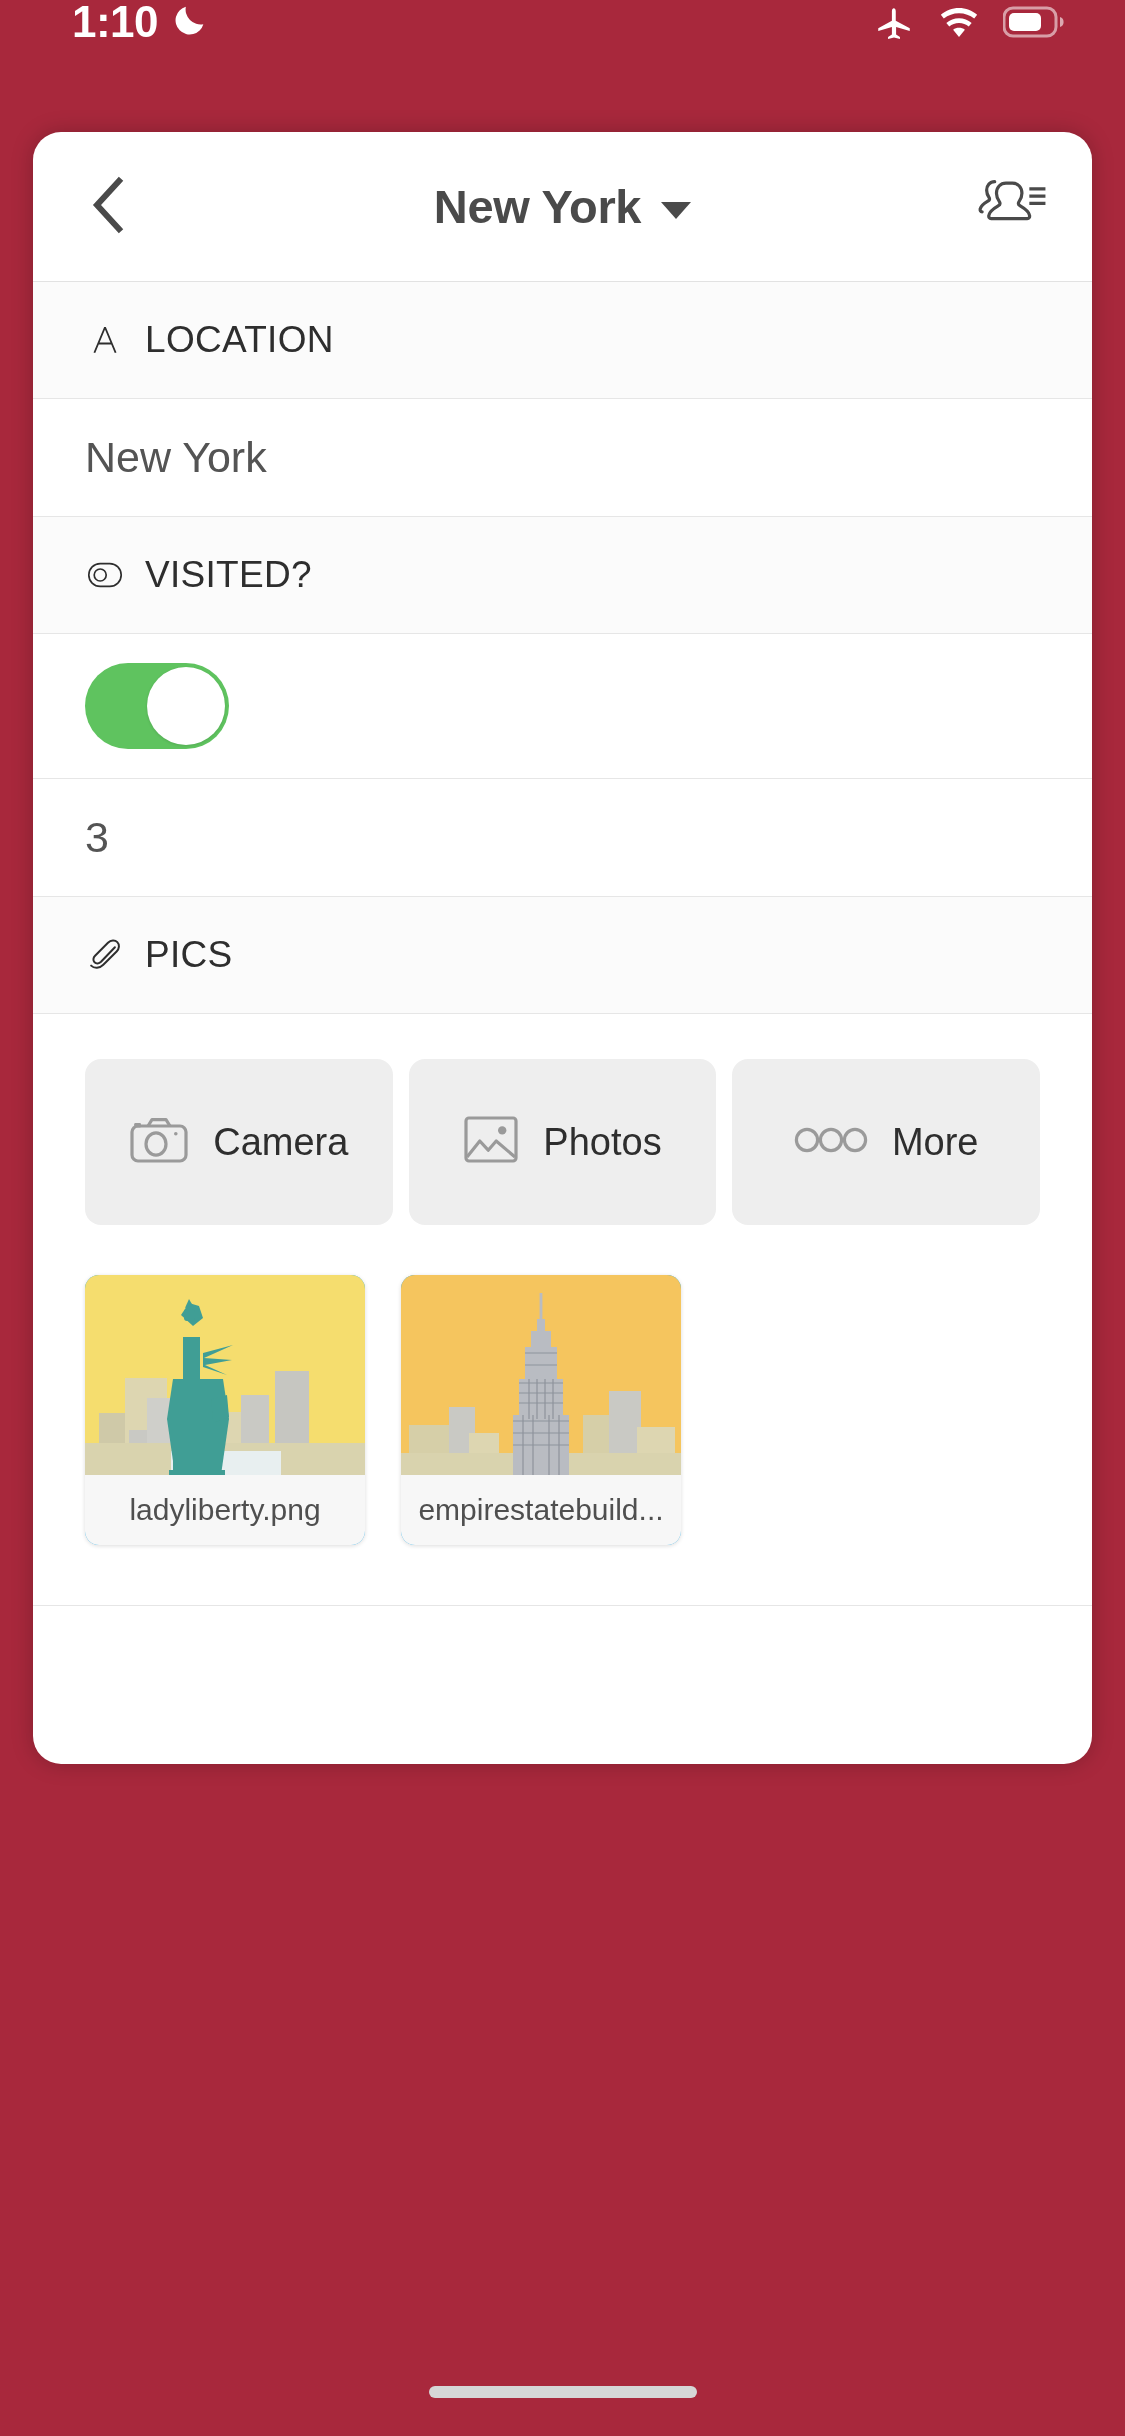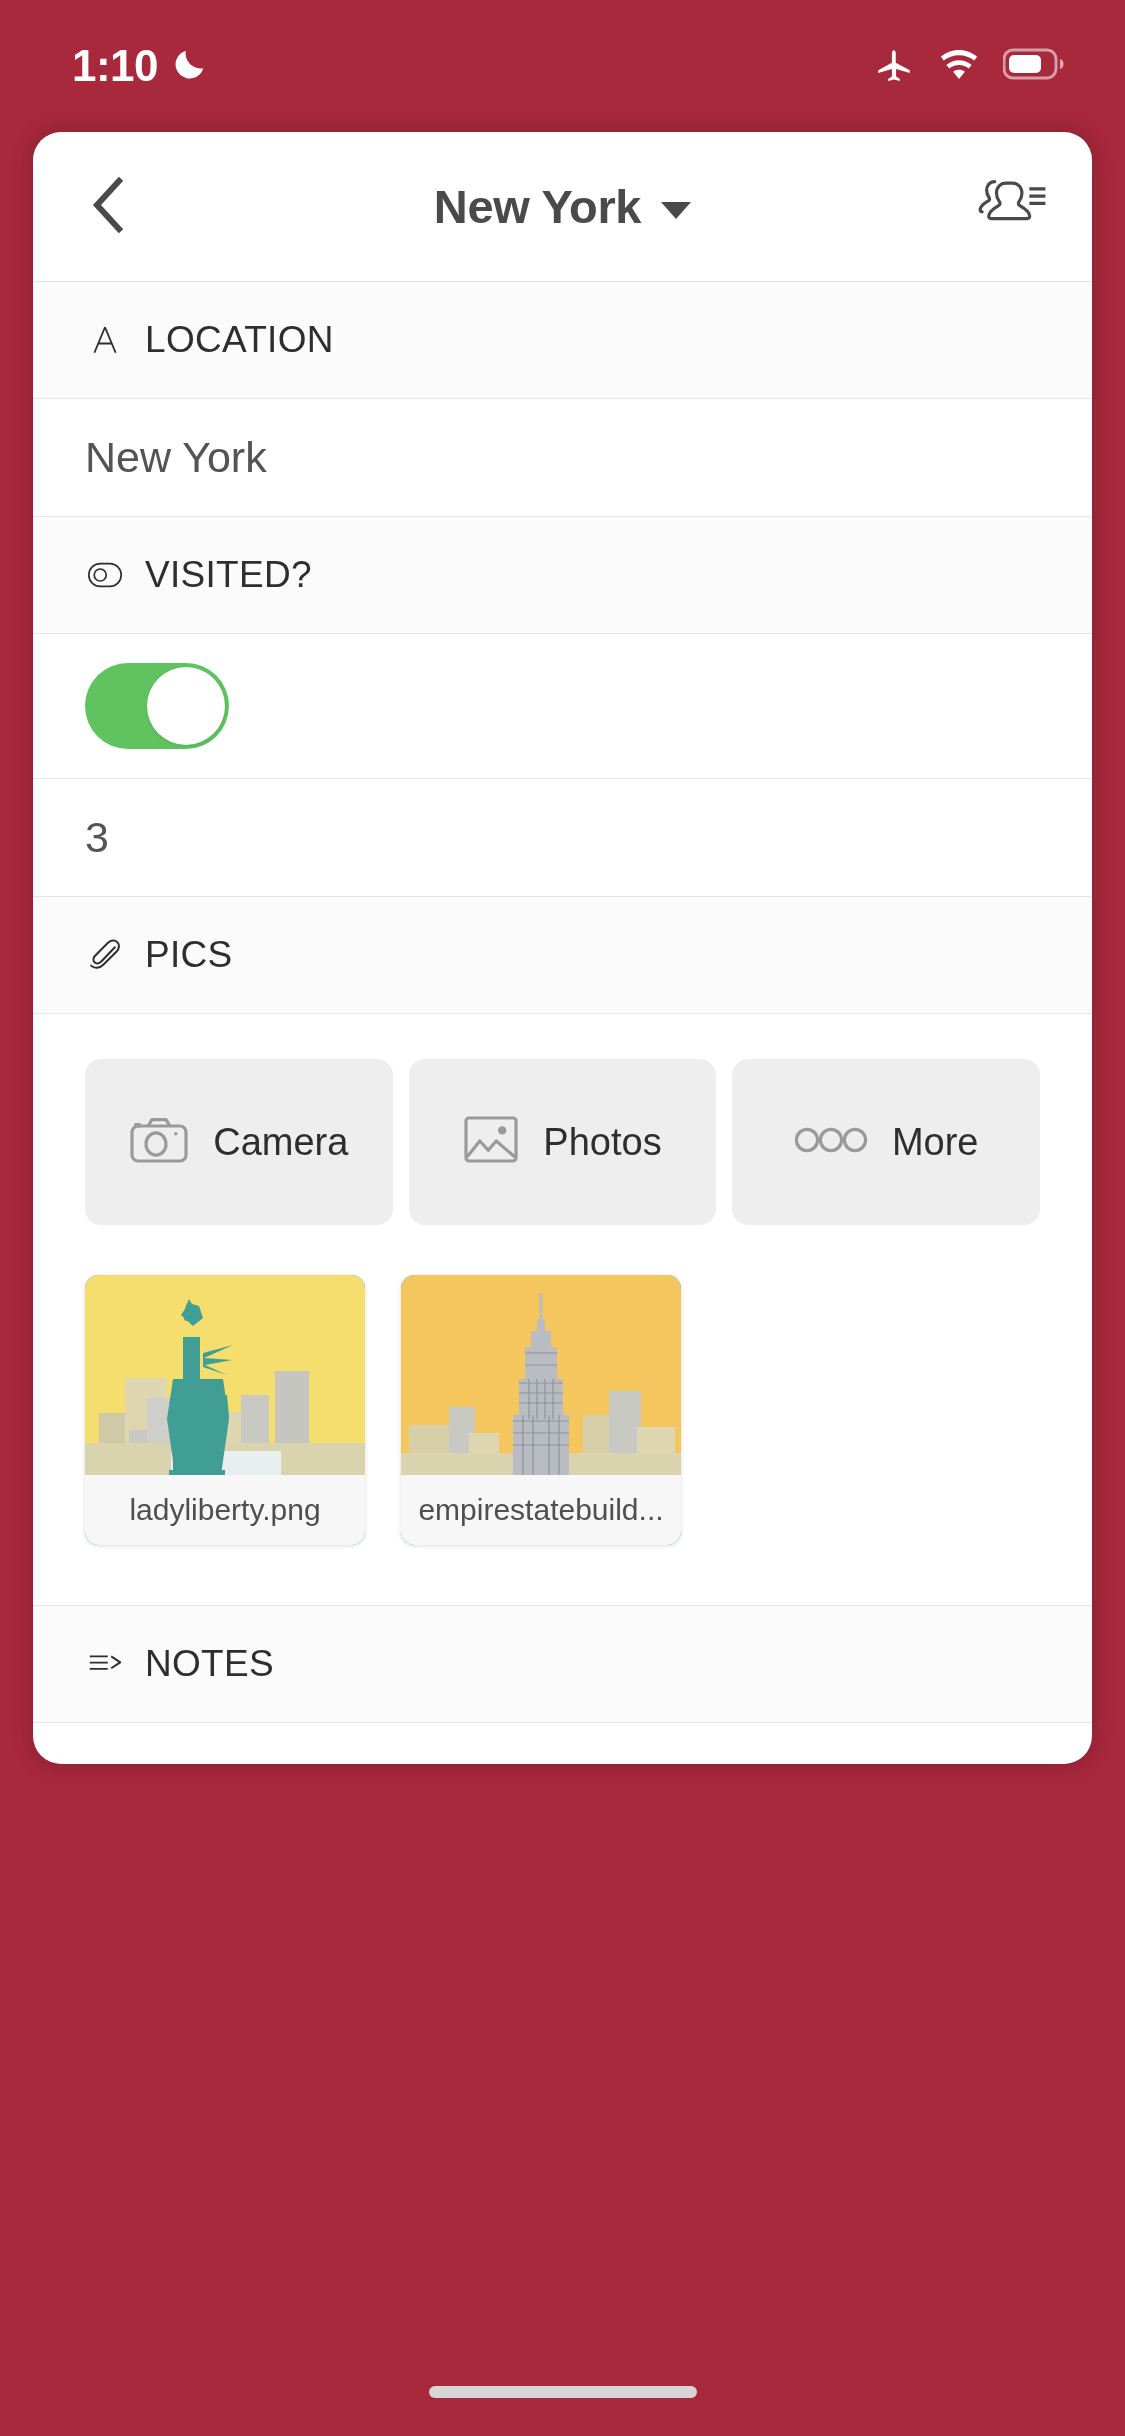--- a/index.html
+++ b/index.html
@@ -16,21 +16,21 @@
     position: relative;
   }
 
   
   .status-bar {
     position: absolute;
     top: 0; left: 0;
     width: 1125px;
     height: 132px;
     display: flex;
-    align-items: center;
+    align-items: flex-start;
     justify-content: space-between;
     padding: 0 60px 0 72px;
     color: #ffffff;
   }
   .status-left {
     display: flex;
     align-items: center;
     gap: 12px;
   }
   .status-time {
@@ -440,25 +440,16 @@
             <path d="M118 108h44M118 118h44M118 128h44M112 146h56M112 158h56M112 170h56M124 78h32M124 90h32"></path>
             <path d="M128 104v40M136 104v40M144 104v40M152 104v40M122 140v60M132 140v60M148 140v60M158 140v60"></path>
           </g>
         </svg>
         <div class="thumb-caption">empirestatebuild...</div>
       </div>
 
     </div>
   </div>
 
-  <div class="field-label-row">
-    <span class="field-label-icon">
-      <svg width="36" height="30" viewBox="0 0 26 20">
-        <path d="M2 4.5h13M2 9h13M2 13.5h13" stroke="#2e2e2e" stroke-width="1.4" fill="none"></path>
-        <path d="M17.5 4.5l6.5 4.3-6.5 4.3" fill="none" stroke="#2e2e2e" stroke-width="1.4" stroke-linejoin="round"></path>
-      </svg>
-    </span>
-    <span class="field-label-text">NOTES</span>
-  </div>
 
 </div>
 
 <div class="home-indicator"></div>
 
 </body></html>

